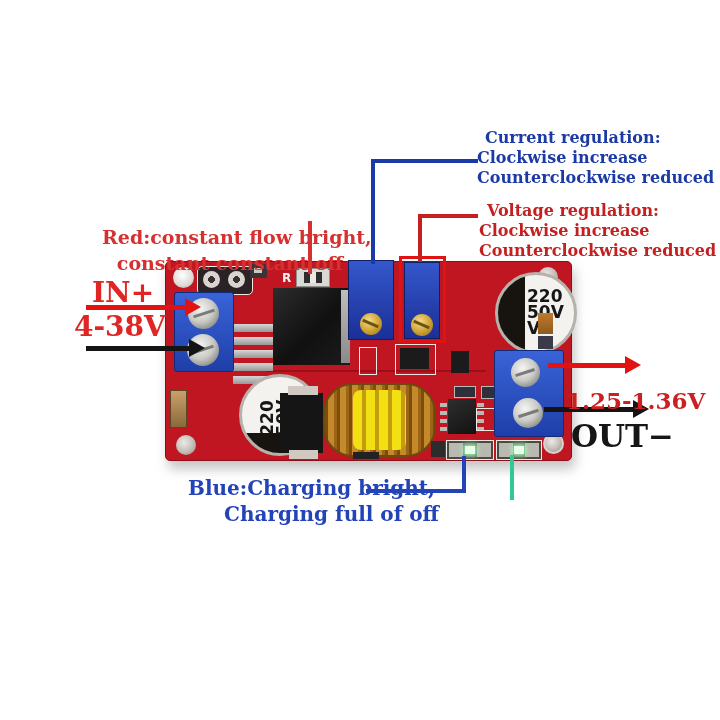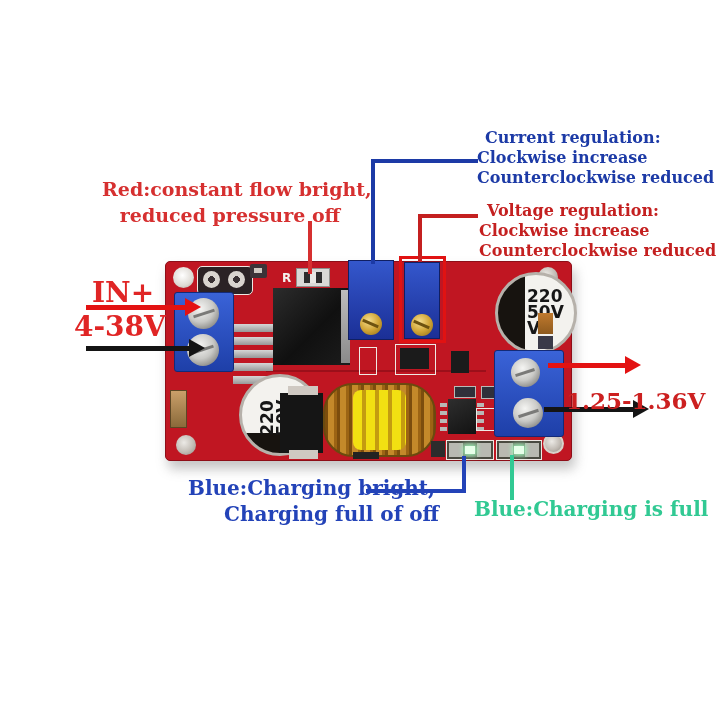--- a/index.html
+++ b/index.html
@@ -4,21 +4,21 @@
 <style>
   html,body{margin:0;padding:0;background:#fff;}
   .stage{position:relative;width:720px;height:720px;background:#ffffff;overflow:hidden;
          font-family:"DejaVu Serif",serif;}
   .abs{position:absolute;}
 
   
   .note{position:absolute;font-weight:bold;white-space:nowrap;}
   .note-blue{color:#1c3aa6;}
   .note-red{color:#c42020;}
-  .note-red2{color:#d63030;}
+  .note-red2{color:#d63030;margin-top:48px;}
   .note-green{color:#31c993;}
   .reg-note{font-size:16px;line-height:20px;}
   .reg-note .t{padding-left:8px;}
   #red-note{left:102px;top:176px;width:256px;text-align:center;font-size:19px;line-height:26px;}
   #blue-note-1{left:188px;top:476px;font-size:20px;}
   #blue-note-2{left:224px;top:502px;font-size:20px;}
   #green-note{left:474px;top:497px;font-size:20px;}
 
   .io-label{position:absolute;font-weight:bold;white-space:nowrap;}
   #in-plus{left:92px;top:276px;font-size:28px;color:#e02525;}
@@ -284,25 +284,25 @@
   </div>
 
   <div class="note note-red reg-note" style="left:479px;top:201px">
     <div class="t">Voltage regulation:</div>
     <div>Clockwise increase</div>
     <div>Counterclockwise reduced</div>
   </div>
 
   <div id="red-note" class="note note-red2">
     <div>Red:constant flow bright,</div>
-    <div>reduced pressure off</div>
+    <div>constant constant off</div>
   </div>
 
   <div id="blue-note-2" class="note" style="color:#2343b8">Charging full of off</div>
   <div id="blue-note-1" class="note" style="color:#2343b8">Blue:Charging bright,</div>
 
-  <div id="green-note" class="note note-green">Blue:Charging is full</div>
 
   <div id="in-plus" class="io-label">IN+</div>
   <div id="in-range" class="io-label">4-38V</div>
   <div id="out-range" class="io-label">1.25-1.36V</div>
+  <div id="out-minus" class="io-label">OUT−</div>
 
 </div>
 
 </body></html>

